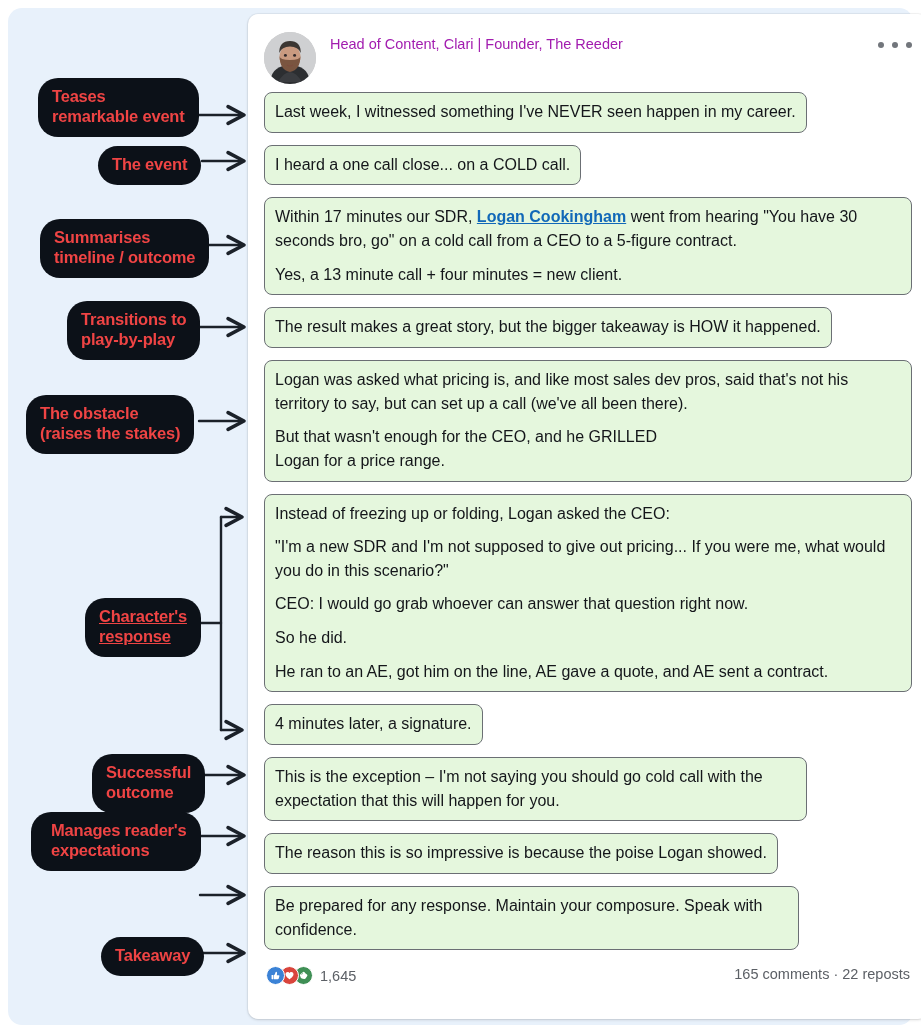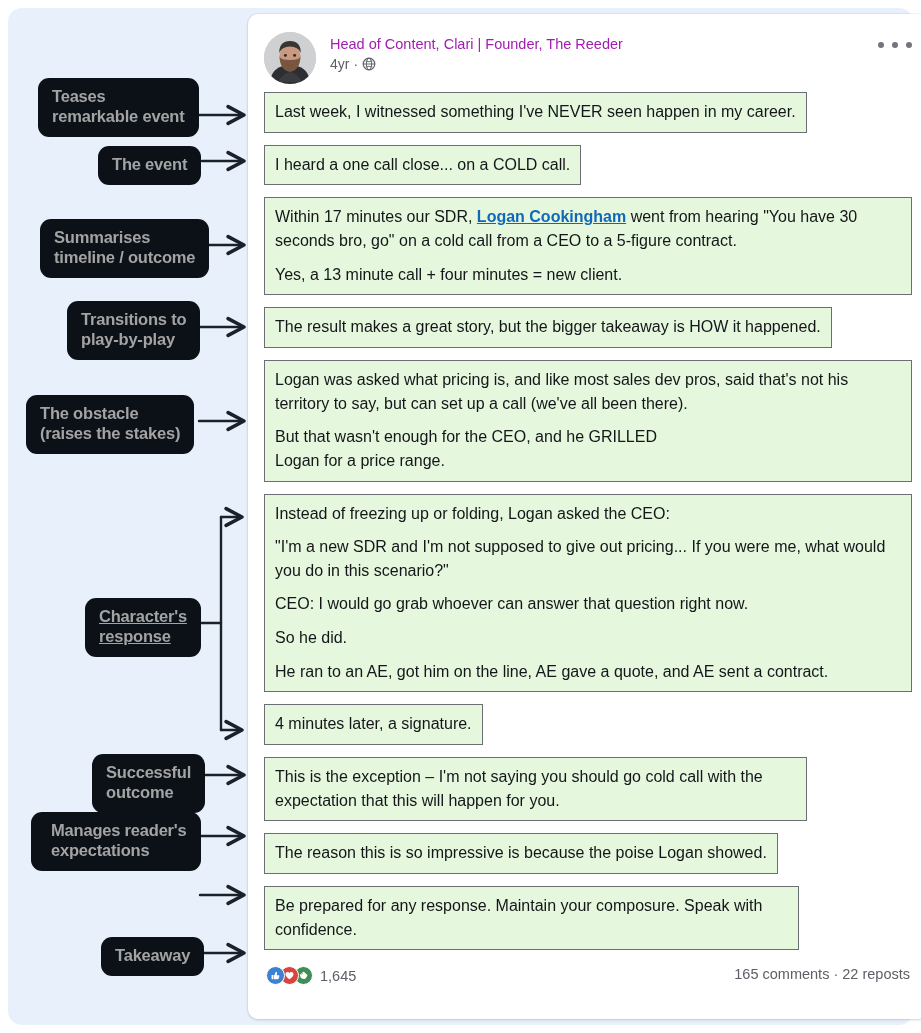--- a/index.html
+++ b/index.html
@@ -27,22 +27,22 @@
     width: 905px;
     height: 1017px;
     background: #e8f1fb;
     border-radius: 14px;
   }
 
   
   .label {
     position: absolute;
     background: #0c1118;
-    color: #a3a3a3;
-    border-radius: 11px;
+    color: #ef4444;
+    border-radius: 20px;
     padding: 9px 14px 10px 14px;
     font-size: 16.5px;
     font-weight: bold;
     line-height: 1.2;
     letter-spacing: -0.2px;
     white-space: pre;
     z-index: 4;
   }
 
   
@@ -121,21 +121,21 @@
     border-radius: 50%;
     background: #72767c;
     display: block;
   }
 
   
   .para {
     position: relative;
     background: #e5f7dd;
     border: 1px solid #6b6f74;
-    border-radius: 0;
+    border-radius: 8px;
     color: #14161a;
     font-size: 16px;
     line-height: 1.48;
     padding: 7px 10px 8px 10px;
     margin-bottom: 12px;
     display: inline-block;
     max-width: 100%;
   }
   .para.full { display: block; }
   .para .blank { display: block; height: 0.62em; }
@@ -240,33 +240,20 @@
           <path d="M15.6 24 q0 14 10.4 16 q10.4 -2 10.4 -16 q0 4 -10.4 4 q-10.4 0 -10.4 -4z" fill="#7a5540"></path>
           <path d="M15.2 21 q0 -12 10.8 -12 q10.8 0 10.8 12 q-2.6 -6.5 -10.8 -6.5 q-8.2 0 -10.8 6.5z" fill="#3b3632"></path>
           <ellipse cx="21.4" cy="23.4" rx="1.5" ry="1.4" fill="#30282a"></ellipse>
           <ellipse cx="30.6" cy="23.4" rx="1.5" ry="1.4" fill="#30282a"></ellipse>
           <path d="M23 33 q3 2 6 0" stroke="#7c4d3e" stroke-width="1.2" fill="none"></path>
         </svg>
       </div>
 
       <div class="author-block">
         <div class="author-headline">Head of Content, Clari | Founder, The Reeder</div>
-        <div class="meta-row">
-          <span>4yr</span>
-          <span>·</span>
-          <span class="globe-icon">
-            <svg viewBox="0 0 16 16" xmlns="http://www.w3.org/2000/svg" aria-hidden="true">
-              <circle cx="8" cy="8" r="6.6" fill="none" stroke="#5c6066" stroke-width="1.4"></circle>
-              <ellipse cx="8" cy="8" rx="3" ry="6.6" fill="none" stroke="#5c6066" stroke-width="1.1"></ellipse>
-              <line x1="1.6" y1="8" x2="14.4" y2="8" stroke="#5c6066" stroke-width="1.1"></line>
-              <path d="M4 11.5 Q8 9.6 12 11.5" fill="none" stroke="#5c6066" stroke-width="1"></path>
-              <path d="M4 4.5 Q8 6.4 12 4.5" fill="none" stroke="#5c6066" stroke-width="1"></path>
-            </svg>
-          </span>
-        </div>
       </div>
 
       <div class="more-menu">
         <i></i>
         <i></i>
         <i></i>
       </div>
     </div>
 
     <div class="para-wrap">

